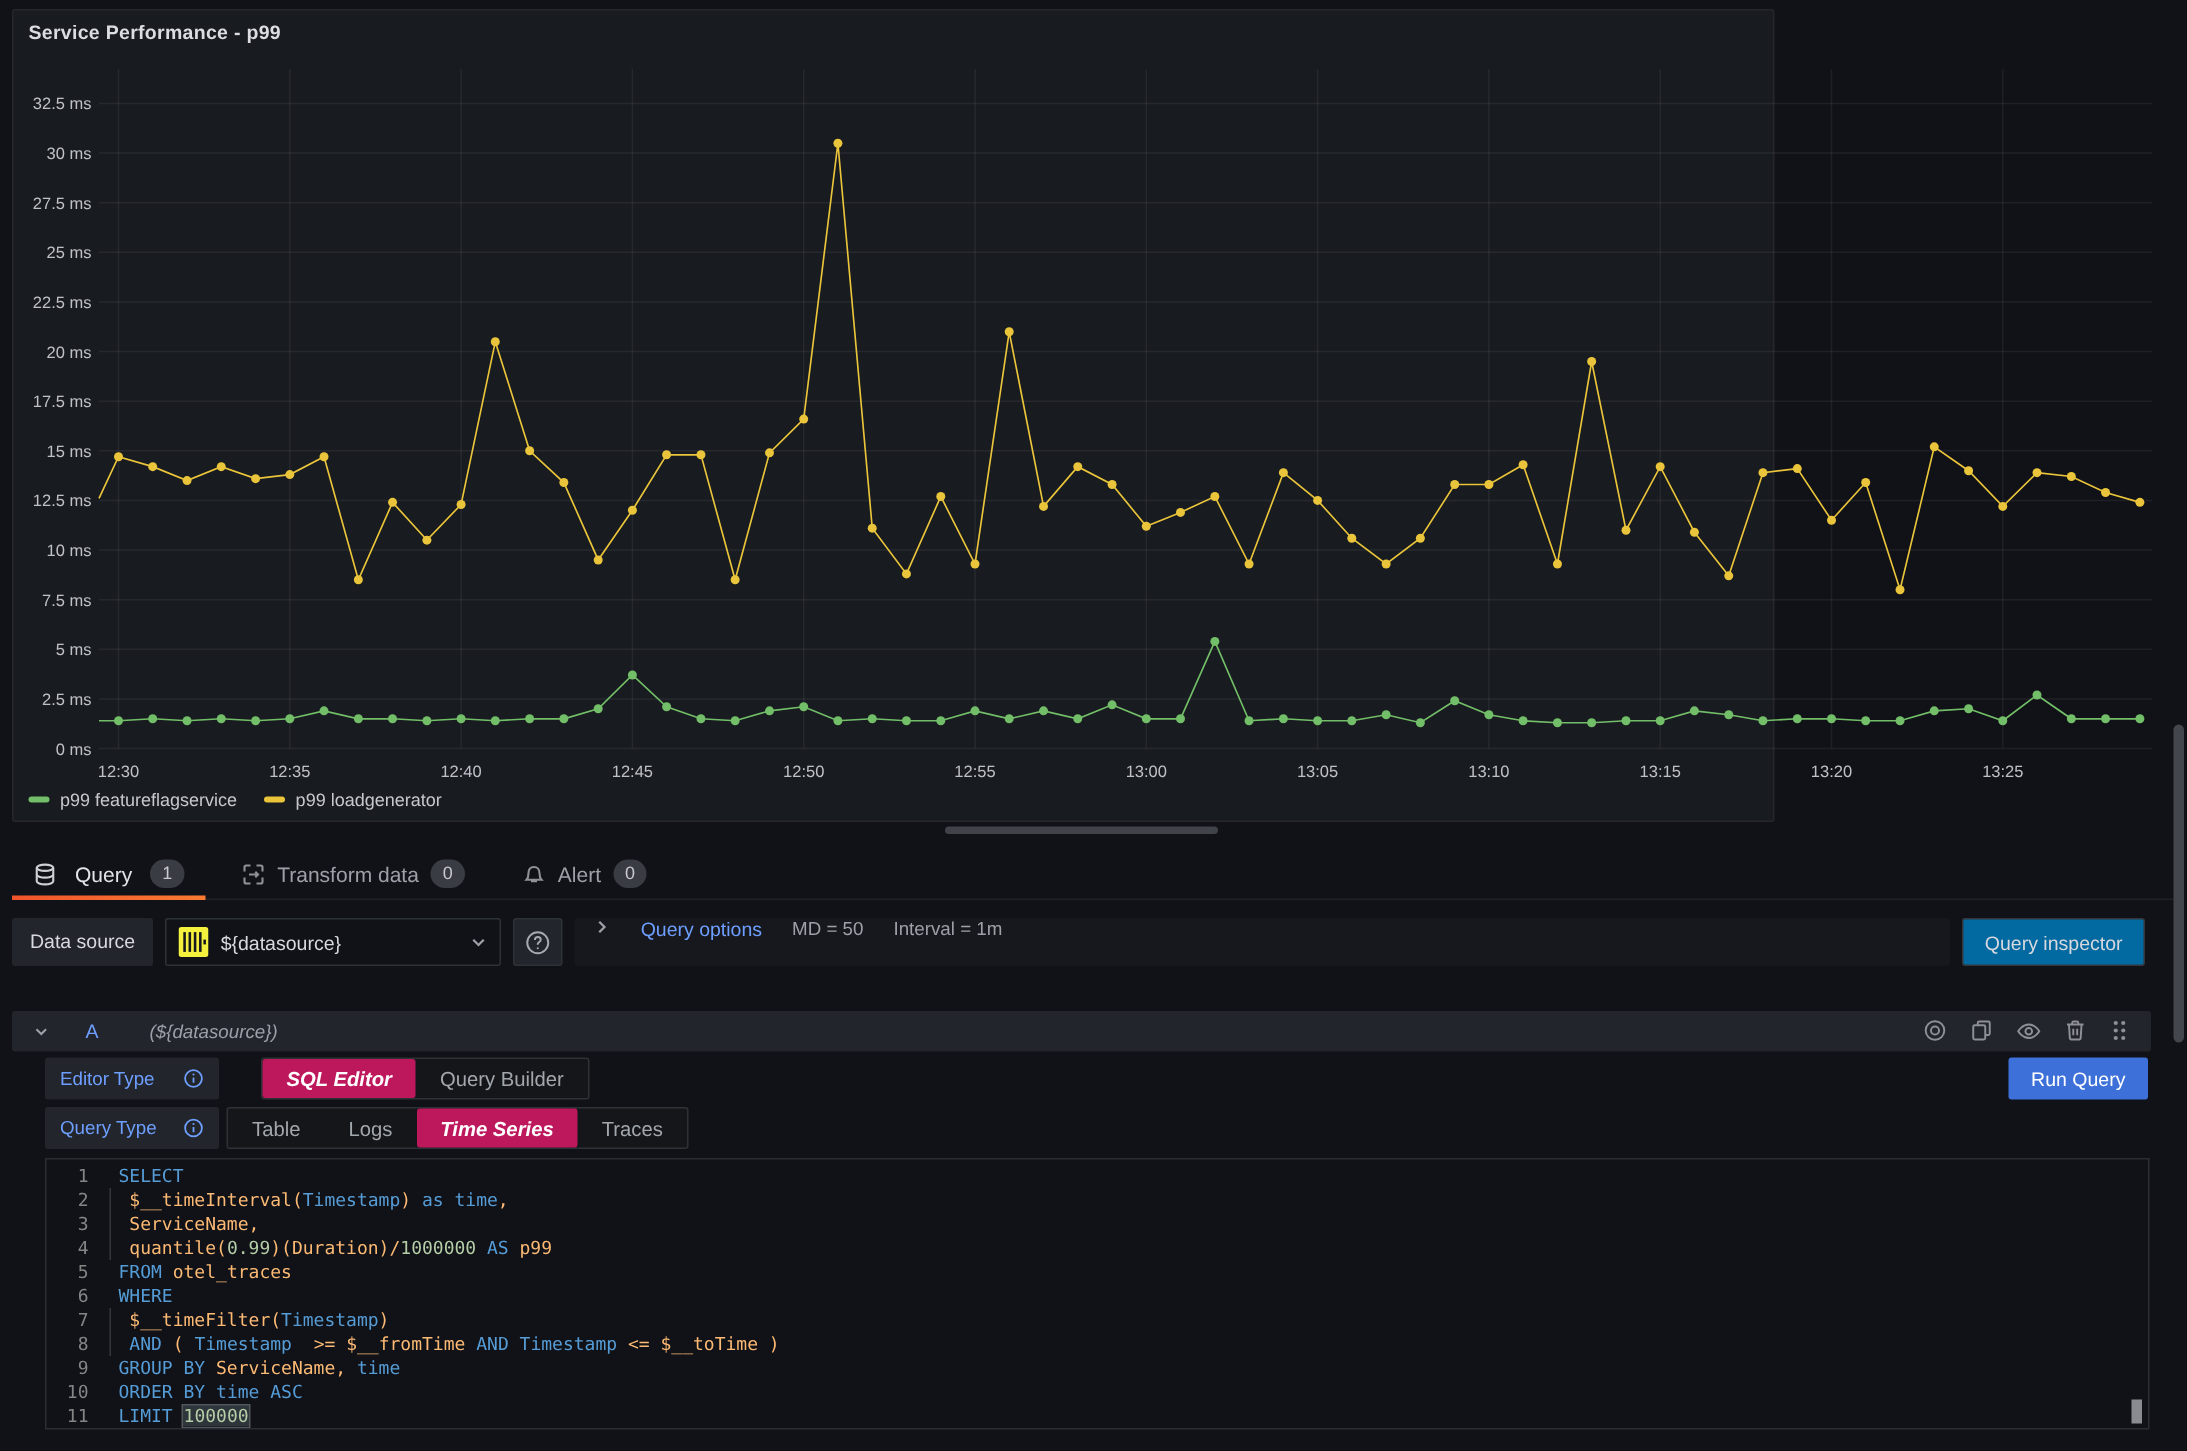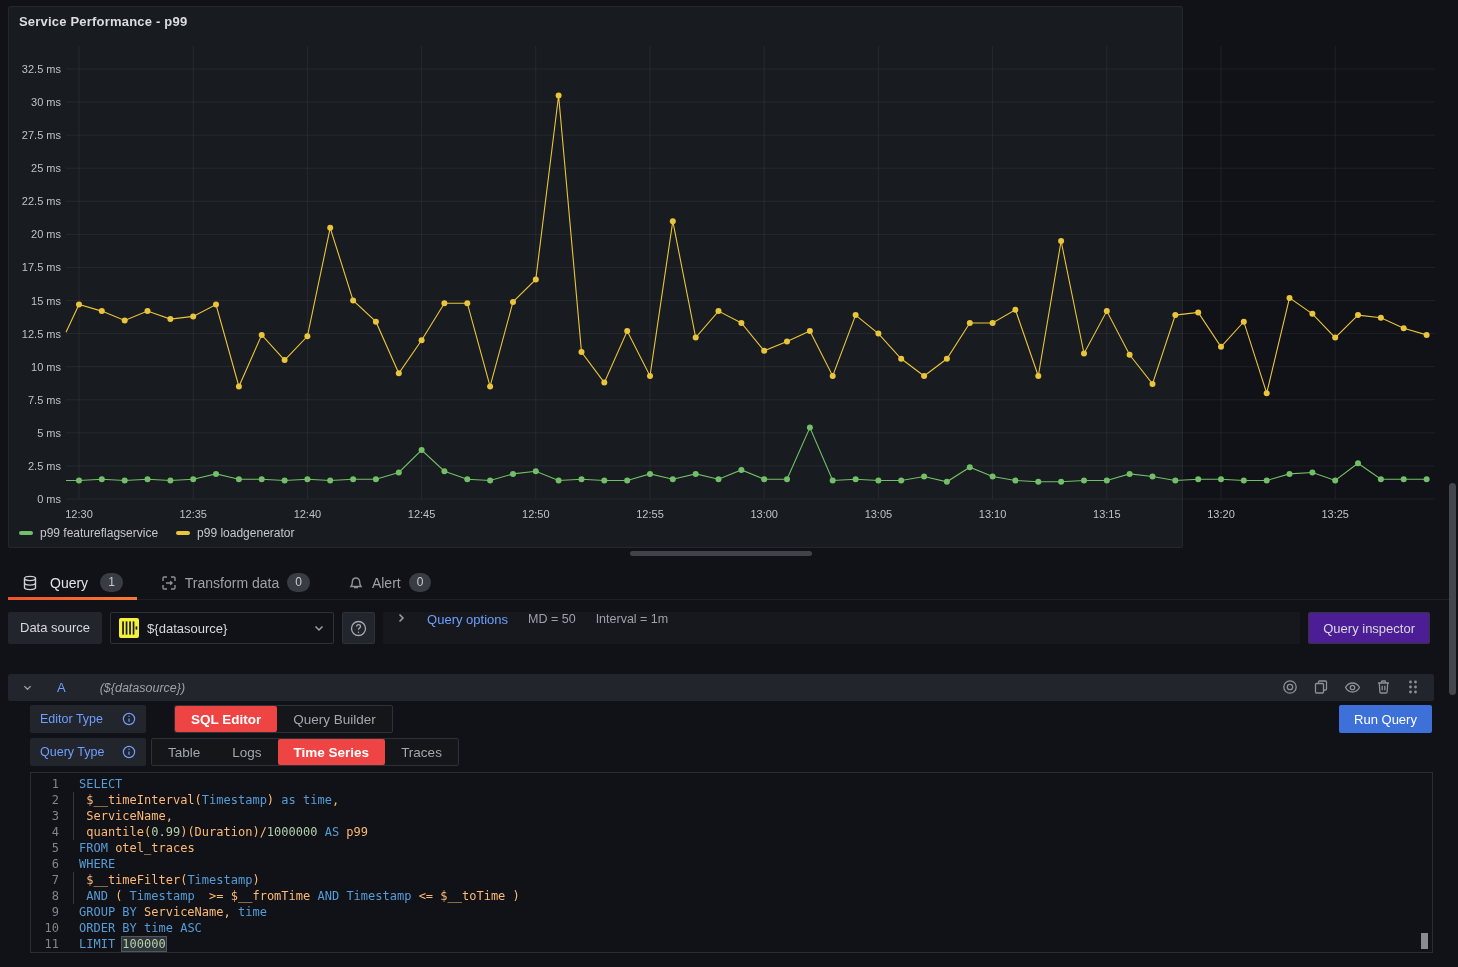--- a/index.html
+++ b/index.html
@@ -33,33 +33,33 @@
   
   .toolbar { position:absolute; left:8px; top:612px; width:1422px; height:32px; display:flex; align-items:center; gap:8px; }
   .chip { background:#22252b; border-radius:2px; height:32px; line-height:32px; padding:0 12px; color:#d8d9df; font-weight:500; }
   .ds-select { width:224px; height:32px; background:#111217; border:1px solid #2c3235; border-radius:2px; display:flex; align-items:center; gap:8px; padding:0 8px; cursor:pointer; }
   .ds-value { flex:1; color:#d8d9df; }
   .chev { color:#9da0a8; display:flex; }
   .help-btn { width:33px; height:32px; background:#22252b; border:1px solid #2c3235; border-radius:2px; color:#a6a9b0; display:flex; align-items:center; justify-content:center; cursor:pointer; }
   .opts-bar { flex:1; height:32px; background:#16181d; border-radius:2px; display:flex; gap:20px; padding:0 12px; }
   .opt-link { color:#6e9fff; font-weight:500; cursor:pointer; }
   .opt-dim { color:#9da0a8; font-size:12.5px; }
-  .inspector-btn { height:32px; padding:0 14px; background:#4c1d95; border:1px solid #35373d; border-radius:2px; color:#d8d9df; font-size:13px; font-family:inherit; cursor:pointer; }
+  .inspector-btn { height:32px; padding:0 14px; background:#0369a1; border:1px solid #35373d; border-radius:2px; color:#d8d9df; font-size:13px; font-family:inherit; cursor:pointer; }
   
   .qheader { position:absolute; left:8px; top:674px; width:1426px; height:27px; background:#22252b; border-radius:2px; display:flex; align-items:center; gap:10px; padding:0 14px; cursor:pointer; }
   .qref { color:#6e9fff; font-weight:500; margin-left:14px; }
   .qhint { color:#9da0a8; font-style:italic; font-size:12.5px; margin-left:24px; }
   .qicons { margin-left:auto; display:flex; gap:15px; color:#8d9096; }
   .qicons span { display:flex; cursor:pointer; }
   .lbl-chip { width:116px; height:28px; background:#22252b; border-radius:2px; display:flex; align-items:center; justify-content:space-between; padding:0 10px; color:#6e9fff; font-size:12.5px; font-weight:500; }
   .seg-row { position:absolute; left:30px; display:flex; gap:5px; }
   .row1 { top:705px;gap:28px; } .row2 { top:738px; }
   .seggroup { display:flex; border:1px solid #2c3235; border-radius:2px; background:#141619; }
   .seg { padding:4px 16px; height:26px; display:flex; align-items:center; color:#a2a7ad; font-size:13.5px; cursor:pointer; border-radius:2px; }
-  .seg.active { background:#ef4444; color:#ffffff; font-weight:700; }
+  .seg.active { background:#be185d; color:#ffffff; font-weight:700;font-style:italic; }
   .run-btn { position:absolute; left:1339px; top:705px; width:93px; height:28px; background:#3d71d9; border:none; border-radius:2px; color:#fff; font-size:13px; font-weight:500; font-family:inherit; cursor:pointer; }
   
   .editor { position:absolute; left:30px; top:772px; width:1403px; height:181px; background:#101217; border:1px solid #2a2d33; overflow:hidden; font-family:"DejaVu Sans Mono", monospace; font-size:12px; padding-top:3px; }
   .code-line { position:relative; height:16px; line-height:16px; display:flex; white-space:pre; }
   .gutter { width:28px; text-align:right; color:#858585; flex:none; }
   .code-text { padding-left:20px; color:#d4d4d4; }
   .code-line.ind::before { content:""; position:absolute; left:42px; top:0; bottom:0; width:1px; background:#33363c; }
   .tok-k { color:#569cd6; }
   .tok-n { color:#b5cea8; }
   .tok-t { color:#fdba74; }

